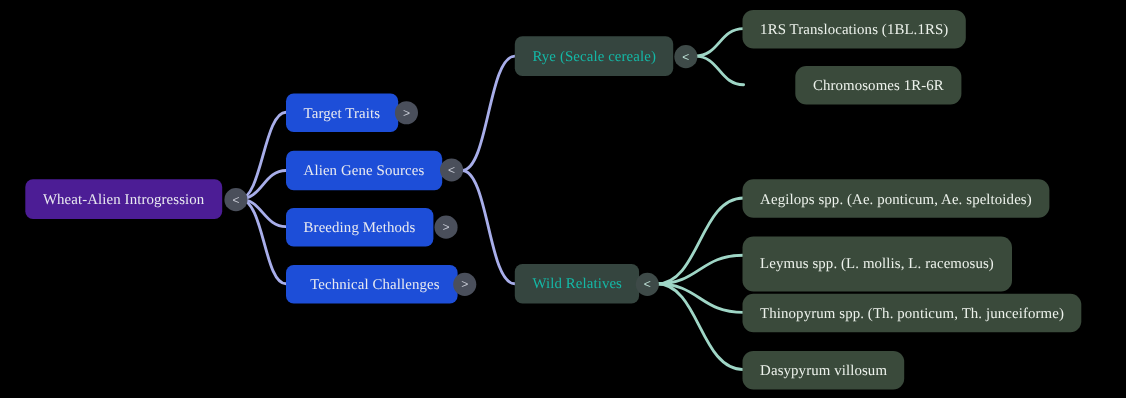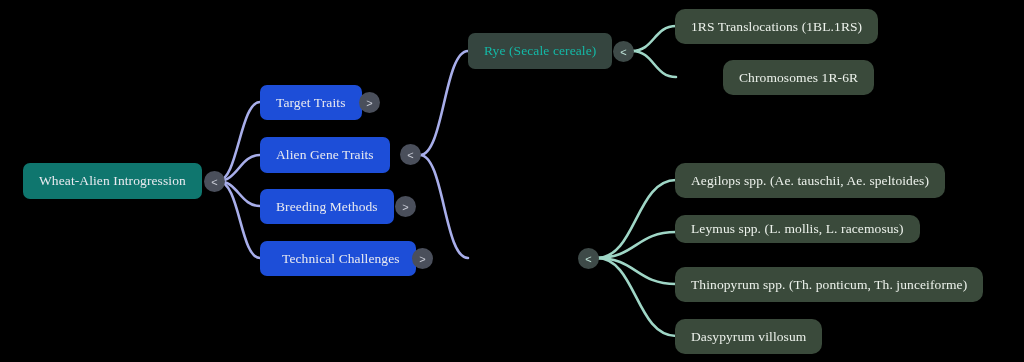--- a/index.html
+++ b/index.html
@@ -30,21 +30,21 @@
     align-items: center;
     border-radius: 7px;
     white-space: nowrap;
     color: #e9eaf0;
     padding: 0 16px;
     font-size: 13.5px;
     letter-spacing: 0.1px;
     line-height: 1;
   }
   .node.root {
-    background: #0f766e;
+    background: #4c1d95;
     font-size: 13.5px;
   }
   .node.lvl2 {
     background: #1d4ed8;
   }
   .node.lvl3 {
     background: #35453f;
     color: #14b8a6;
   }
   .node.lvl4 {
@@ -111,21 +111,21 @@
   </div>
 
   <div class="node lvl2" style="left:260px; top:85px; height:35px;">
     <span>Target Traits</span>
   </div>
   <div class="toggle" style="left:359px; top:92px;">
     <span>&gt;</span>
   </div>
 
   <div class="node lvl2" style="left:260px; top:137px; height:36px;">
-    <span>Alien Gene Traits</span>
+    <span>Alien Gene Sources</span>
   </div>
   <div class="toggle" style="left:400px; top:144px;">
     <span>&lt;</span>
   </div>
 
   <div class="node lvl2" style="left:260px; top:189px; height:35px;text-align:center;">
     <span>Breeding Methods</span>
   </div>
   <div class="toggle" style="left:395px; top:196px;">
     <span>&gt;</span>
@@ -138,35 +138,38 @@
     <span>&gt;</span>
   </div>
 
   <div class="node lvl3" style="left:468px; top:33px; height:36px;">
     <span>Rye (Secale cereale)</span>
   </div>
   <div class="toggle teal" style="left:613px; top:41px;">
     <span>&lt;</span>
   </div>
 
+  <div class="node lvl3" style="left:468px; top:240px; height:36px;">
+    <span>Wild Relatives</span>
+  </div>
   <div class="toggle teal" style="left:578px; top:248px;">
     <span>&lt;</span>
   </div>
 
   <div class="node lvl4" style="left:675px; top:9px; height:35px;">
     <span>1RS Translocations (1BL.1RS)</span>
   </div>
   <div class="node lvl4" style="left:675px; top:60px; height:35px;margin-left:48px;">
     <span>Chromosomes 1R-6R</span>
   </div>
 
   <div class="node lvl4" style="left:675px; top:163px; height:35px;">
-    <span>Aegilops spp. (Ae. tauschii, Ae. speltoides)</span>
+    <span>Aegilops spp. (Ae. ponticum, Ae. speltoides)</span>
   </div>
-  <div class="node lvl4" style="left:675px; top:215px; height:28px;">
+  <div class="node lvl4" style="left:675px; top:215px; height:50px;">
     <span>Leymus spp. (L. mollis, L. racemosus)</span>
   </div>
   <div class="node lvl4" style="left:675px; top:319px; height:35px;">
     <span>Dasypyrum villosum</span>
   </div>
   <div class="node lvl4" style="left:675px; top:267px; height:35px;">
     <span>Thinopyrum spp. (Th. ponticum, Th. junceiforme)</span>
   </div>
 
 </div>

